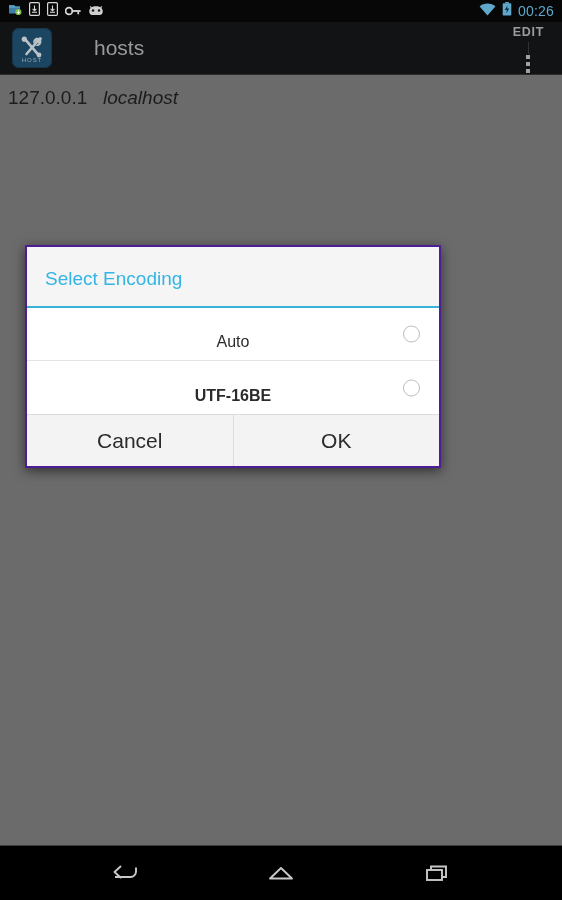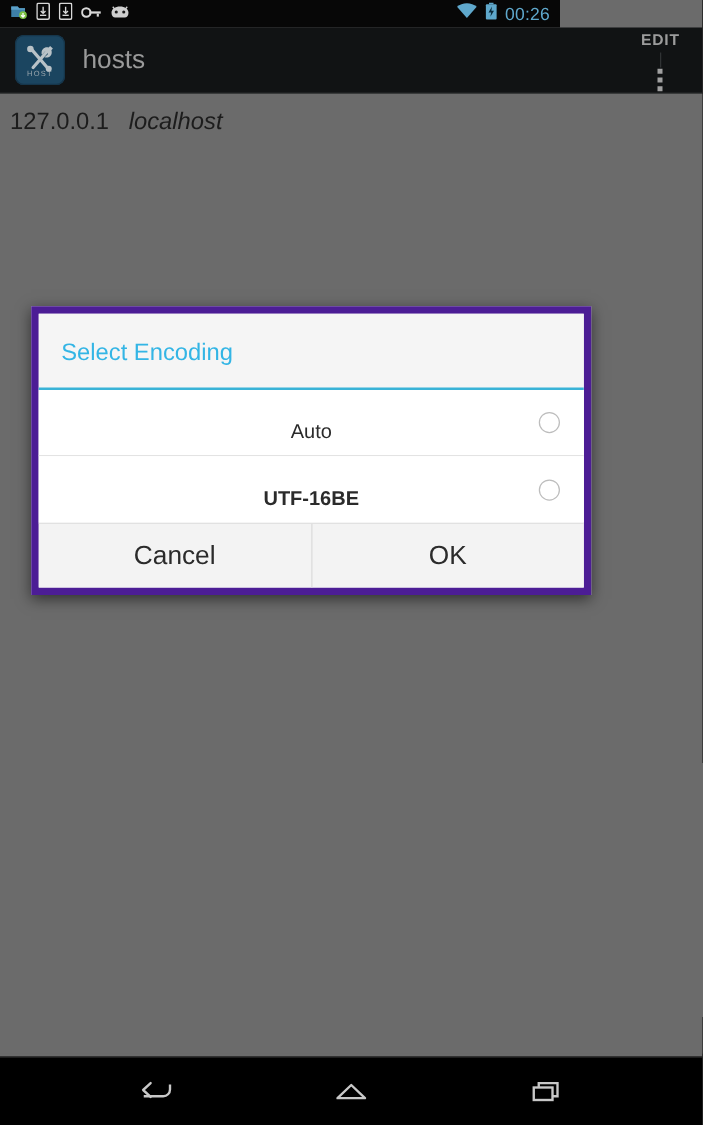--- a/index.html
+++ b/index.html
@@ -11,40 +11,41 @@
   }
   #screen {
     position:relative;
     width:562px; height:900px;
     background:#6b6b6b;
   }
 
   
   #status-bar {
     position:absolute; left:0; top:0;
-    width:448px; height:22px;
+    width:562px; height:22px;
     background:#070707;
     display:flex; align-items:center;
     padding:0 8px;
   }
   #status-left { display:flex; align-items:center; gap:7px; }
   #status-right { margin-left:auto; display:flex; align-items:center; gap:6px; }
   .sb-ico { display:block; }
   #clock {
     color:#5fa8cc; font-size:14px; letter-spacing:.2px;
     font-family:"Liberation Sans", sans-serif;
   }
 
   
   #action-bar {
     position:absolute; left:0; top:22px;
     width:562px; height:53px;
     background:#111314;
     display:flex; align-items:center;
     border-bottom:1px solid #2a2c2d;
+    gap:28px;
   }
   #app-icon {
     width:40px; height:40px; margin-left:12px;
     border-radius:7px;
     background:#1b4560;
     position:relative;
     display:flex; align-items:center; justify-content:center;
     flex-direction:column;
     box-shadow:inset 0 0 0 1px #16364b;
   }
@@ -84,24 +85,24 @@
     display:flex; align-items:baseline;
     padding:12px 0 0 8px;
     color:#1c1c1c; font-size:19px;
   }
   #host-ip { width:95px; display:block; }
   #host-name { display:block;font-style:italic; }
 
   
   #dialog {
     position:absolute; left:25px; top:245px;
-    width:448px;
+    width:416px;
     background:#fff;
     box-shadow:0 3px 11px rgba(0,0,0,.55);
-    border:6px solid #4c1d95;
+    border:2px solid #4c1d95;
   }
   #dlg-titlebar {
     background:#f5f5f5;
     padding:21px 0 16px 18px;
     border-bottom:2px solid #39b3d7;
   }
   #dlg-title {
     color:#33b5e5; font-size:19px; font-weight:400;
   }
   #dlg-list { background:#fff; }

